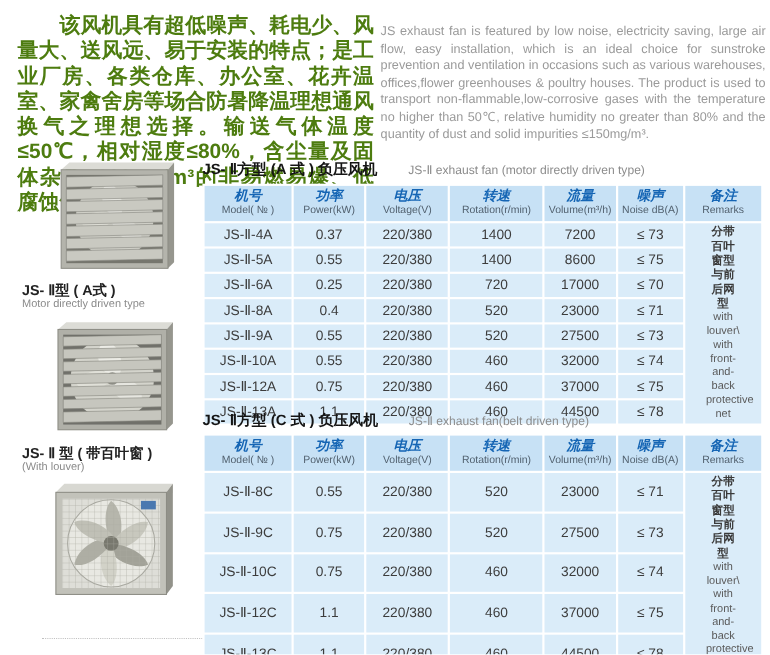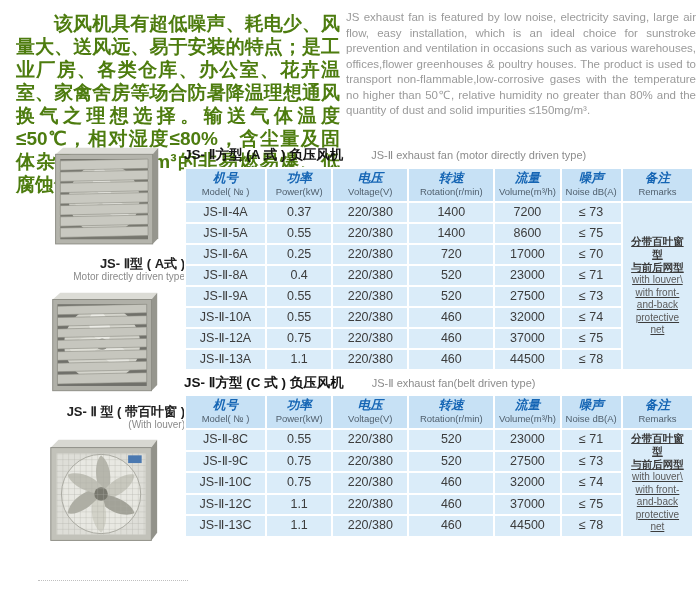--- a/index.html
+++ b/index.html
@@ -2,26 +2,26 @@
 <html><head>
 <meta charset="utf-8">
 <style>
   * { margin:0; padding:0; box-sizing:border-box; }
   html,body { width:700px; height:595px; background:#ffffff; font-family:"Liberation Sans", sans-serif; }
   #page { position:relative; width:700px; height:595px; background:#fff; overflow:hidden; }
 
   
   .intro-zh { position:absolute; left:16px; top:12px; width:324px; font-size:19px; font-weight:bold;
               color:#4d7c0f; line-height:23px; text-indent:2em; text-align:justify; }
-  .intro-en { position:absolute; left:346px; top:10px; width:350px; font-size:11.5px;
+  .intro-en { position:absolute; left:346px; top:22px; width:350px; font-size:11.5px;
               color:#9a9a9a; line-height:15.5px; text-align:justify; }
 
   
   .product-img { position:absolute; }
-  .product-cap { position:absolute; left:20px; width:165px; text-align:right; }
+  .product-cap { position:absolute; left:20px; width:165px; text-align:left; }
   .cap-zh { font-size:13px; font-weight:bold; color:#222; line-height:15px; }
   .cap-en { font-size:10px; color:#8a8a8a; line-height:12px; }
   .dotted-rule { position:absolute; left:38px; top:580px; width:150px; border-top:1px dotted #c0c0c0; }
 
   
   .tbl-title { position:absolute; left:184px; white-space:nowrap; }
   .tbl-title .t-zh { font-size:13.5px; font-weight:bold; color:#151515; }
   .tbl-title .t-en { font-size:11px; color:#8c8c8c; margin-left:28px; }
 
   table.spec { position:absolute; left:184px; width:510px; border-collapse:separate; border-spacing:2px;
@@ -31,21 +31,21 @@
   table.spec col.c-voltage { width:15%; }
   table.spec col.c-rotation{ width:17%; }
   table.spec col.c-volume  { width:13%; }
   table.spec col.c-noise   { width:12%; }
   table.spec col.c-remarks { width:14%; }
   table.spec th { background:#c7e1f5; padding:2px 0 3px 0; vertical-align:middle; }
   table.spec th .h-zh { display:block; font-size:12.5px; font-weight:bold; color:#1565b4; line-height:15px;font-style:italic; }
   table.spec th .h-en { display:block; font-size:9.5px; font-weight:normal; color:#51606e; line-height:12px; }
   table.spec td { background:#daecf9; height:19px; font-size:12.5px; color:#3c3c3c;
                   text-align:center; vertical-align:middle; line-height:19px; overflow:hidden; }
-  table.spec td.remarks { vertical-align:middle; line-height:normal; padding:2px 8px;text-decoration:underline; }
+  table.spec td.remarks { vertical-align:middle; line-height:normal; padding:2px 19px; }
   .rm-zh { font-size:10.5px; font-weight:bold; color:#3a3a3a; line-height:13px; }
   .rm-en { font-size:10px; color:#5a5a5a; line-height:12.5px; }
 </style>
 </head>
 <body>
 
 <div id="page">
 
   <p class="intro-zh">该风机具有超低噪声、耗电少、风量大、送风远、易于安装的特点；是工业厂房、各类仓库、办公室、花卉温室、家禽舍房等场合防暑降温理想通风换气之理想选择。输送气体温度≤50℃，相对湿度≤80%，含尘量及固体杂质≤100mg/m³的非易燃易爆、低腐蚀气体。</p>
   <p class="intro-en">JS exhaust fan is featured by low noise, electricity saving, large air flow, easy installation, which is an ideal choice for sunstroke prevention and ventilation in occasions such as various warehouses, offices,flower greenhouses &amp; poultry houses. The product is used to transport non-flammable,low-corrosive gases with the temperature no higher than 50℃, relative humidity no greater than 80% and the quantity of dust and solid impurities ≤150mg/m³.</p>

